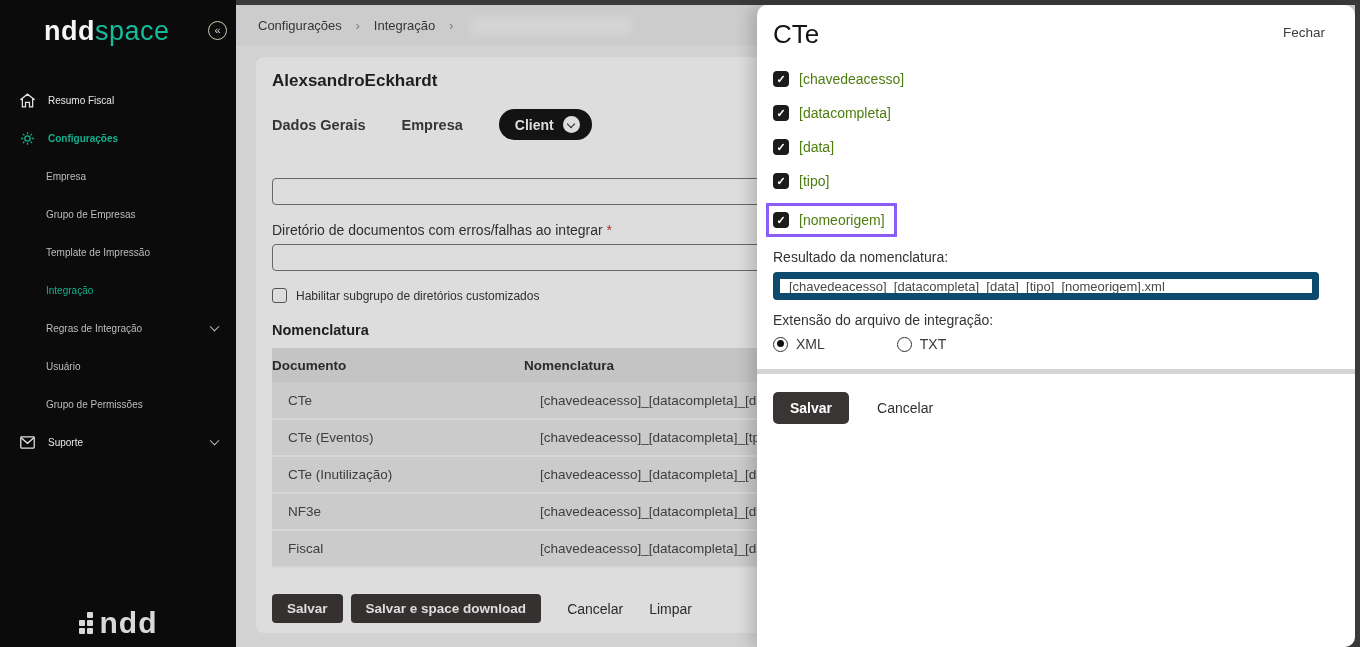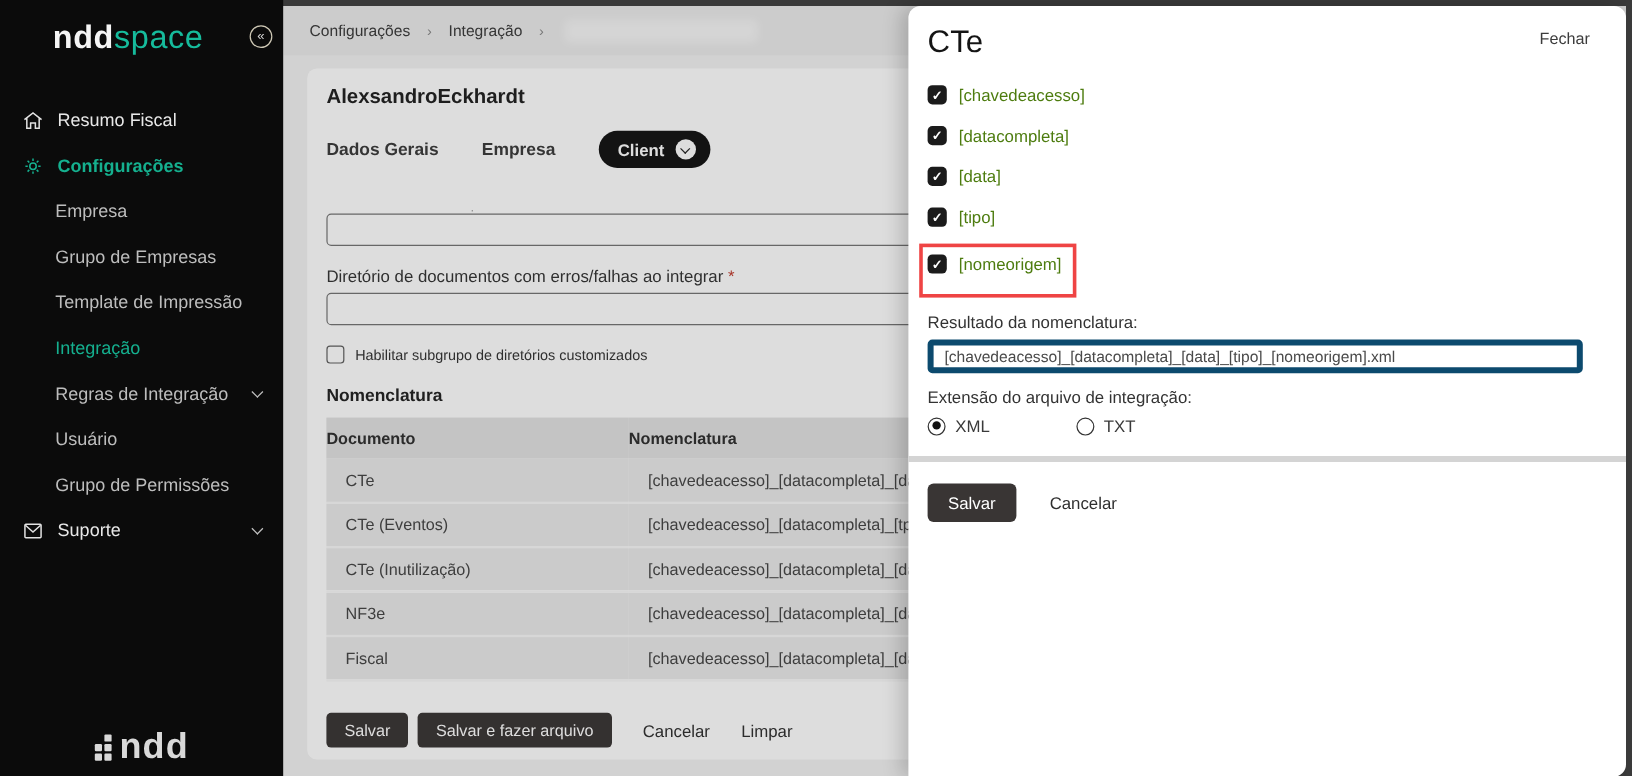--- a/index.html
+++ b/index.html
@@ -10,21 +10,21 @@
   .sidebar { position:absolute; left:0; top:0; width:236px; height:647px;
              background:#0b0b0b; z-index:100; }
   .logo-row { padding:16px 0 0 44px; position:relative; }
   .logo-ndd { font-size:27px; font-weight:700; color:#f5f5f5; letter-spacing:.5px; }
   .logo-space { font-size:27px; font-weight:400; color:#16bb9c; letter-spacing:.5px; }
   .collapse-btn { position:absolute; right:9px; top:21px; width:19px; height:19px;
                   border:1.5px solid #cfc9b6; border-radius:50%; color:#d8d8d8;
                   font-size:11px; line-height:16px; text-align:center; cursor:pointer; }
   .nav { list-style:none; margin-top:34px; }
   .nav li { height:38px; display:flex; align-items:center; padding-left:18px;
-            position:relative; color:#e8e8e8; font-size:15px; cursor:pointer; }
+            position:relative; color:#e8e8e8; font-size:10px; cursor:pointer; }
   .nav li .nav-icon { width:19px; height:19px; margin-right:11px; display:flex;
                       align-items:center; justify-content:center; }
   .nav li.nav-sub { padding-left:46px; color:#bdbdbd; }
   .nav li.active { color:#15b08f; font-weight:700; }
   .nav li.nav-sub.active { color:#15b08f; font-weight:400; }
   .chev { position:absolute; right:18px; top:50%; width:7px; height:7px;
           border-right:1.5px solid #c2c2c2; border-bottom:1.5px solid #c2c2c2;
           transform:translateY(-70%) rotate(45deg); }
   .nav-icon svg { stroke:#e2e2e2; fill:none; stroke-width:1.6; }
   li.active .nav-icon svg { stroke:#15b08f; }
@@ -74,21 +74,21 @@
   .ntable { margin-top:10px; width:100%; border-collapse:collapse; }
   .ntable th { background:#e2e2e2; height:34px; text-align:left; font-size:13.5px;
                font-weight:700; color:#2e2e2e; padding-left:0; }
   .ntable td { height:37px; background:#eaeaea; border-bottom:2px solid #f8f8f8;
                font-size:13.5px; color:#454545; padding-left:16px; white-space:nowrap;
                overflow:hidden; cursor:pointer; }
   .ntable col.c1 { width:252px; }
   .btn-row { display:flex; align-items:center; margin-top:26px; gap:8px; }
   .btn-dark { background:#393534; color:#fff; border:none; border-radius:4px;
               padding:7px 15px; font-size:13.5px; font-family:"Liberation Sans",sans-serif;
-              cursor:pointer; }
+              cursor:pointer;font-weight:bold; }
   .btn-text { background:none; border:none; font-size:14px; color:#2f2f2f; margin-left:18px;
               font-family:"Liberation Sans",sans-serif; cursor:pointer; }
   .dim-overlay { position:absolute; inset:0; background:rgba(25,25,25,.15); z-index:10;
                  pointer-events:none; }
 
   
   .frame-right { position:absolute; right:0; top:0; width:5px; height:647px;
                  background:#3a3a3a; z-index:120; }
   .frame-corner { position:absolute; right:0; bottom:0; width:16px; height:16px;
                   background:#3a3a3a; z-index:110; }
@@ -99,26 +99,26 @@
   .panel-title { font-size:26px; font-weight:500; color:#141414; }
   .close-link { font-size:13.5px; color:#3c3c3c; margin-top:6px; cursor:pointer; }
   .opt-list { margin-top:17px; }
   .opt-row { display:flex; align-items:center; gap:10px; height:24px; margin-bottom:10px;
              cursor:pointer; }
   .cb-checked { width:16px; height:16px; background:#1b1b1b; border-radius:4px; color:#fff;
                 font-size:11px; font-weight:700; display:flex; align-items:center;
                 justify-content:center; }
   .cb-checked::after { content:"\2713"; }
   .opt-row .lbl { font-size:14px; color:#4d7c0f; }
-  .red-wrap { border:3px solid #ef4444; padding:2px 9px 13px 4px; width:fit-content;
+  .red-wrap { border:3px solid #8b5cf6; padding:2px 9px 2px 4px; width:fit-content;
               margin-left:-7px; margin-bottom:4px; }
   .red-wrap .opt-row { margin-bottom:0; }
   .panel-label { display:block; margin-top:12px; font-size:14px; color:#333; }
   .result-input { display:block; margin-top:7px; width:99%; height:28px;
-                  border:5px solid #0c4a6e; border-radius:4px; padding:0 9px;
+                  border:7px solid #0c4a6e; border-radius:4px; padding:0 9px;
                   font-size:13px; color:#4a4a4a; font-family:"Liberation Sans",sans-serif; }
   .radio-row { display:flex; align-items:center; margin-top:8px; gap:72px; }
   .radio-opt { display:flex; align-items:center; gap:8px; cursor:pointer; }
   .radio { width:15px; height:15px; border:1.5px solid #333; border-radius:50%;
            position:relative; }
   .radio.sel::after { content:""; position:absolute; left:2.5px; top:2.5px; width:7px;
                       height:7px; background:#111; border-radius:50%; }
   .radio-opt .lbl { font-size:14px; color:#3a3a3a; }
   .panel-divider { height:5px; background:#d4d4d4; margin:17px -30px 0 -16px; }
   .panel-foot { display:flex; align-items:center; margin-top:18px; }
@@ -263,21 +263,21 @@
         </tr>
         <tr>
           <td>Fiscal</td>
           <td>[chavedeacesso]_[datacompleta]_[data]_[t</td>
         </tr>
       </tbody>
     </table>
 
     <div class="btn-row">
       <button class="btn-dark">Salvar</button>
-      <button class="btn-dark">Salvar e fazer arquivo</button>
+      <button class="btn-dark">Salvar e space download</button>
       <button class="btn-text">Cancelar</button>
       <button class="btn-text">Limpar</button>
     </div>
   </div>
 
   <div class="dim-overlay"></div>
 </div>
 
 <div class="frame-top"></div>
 <div class="frame-corner"></div>

